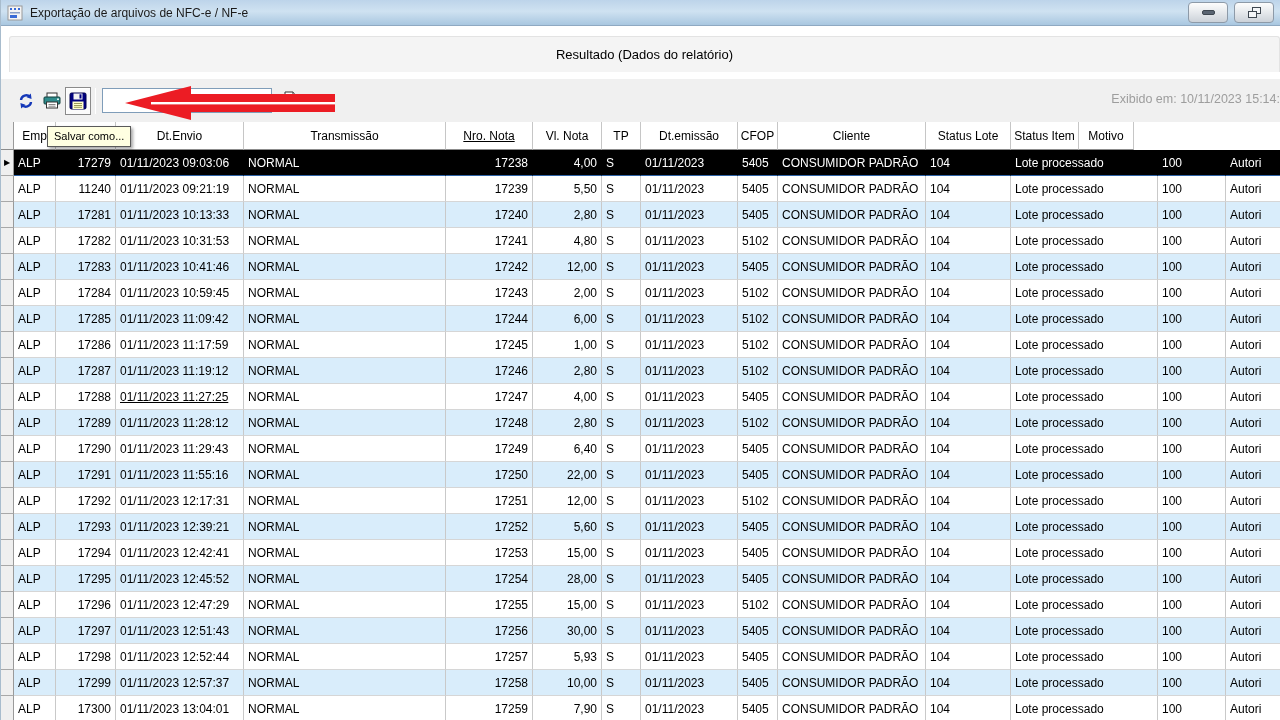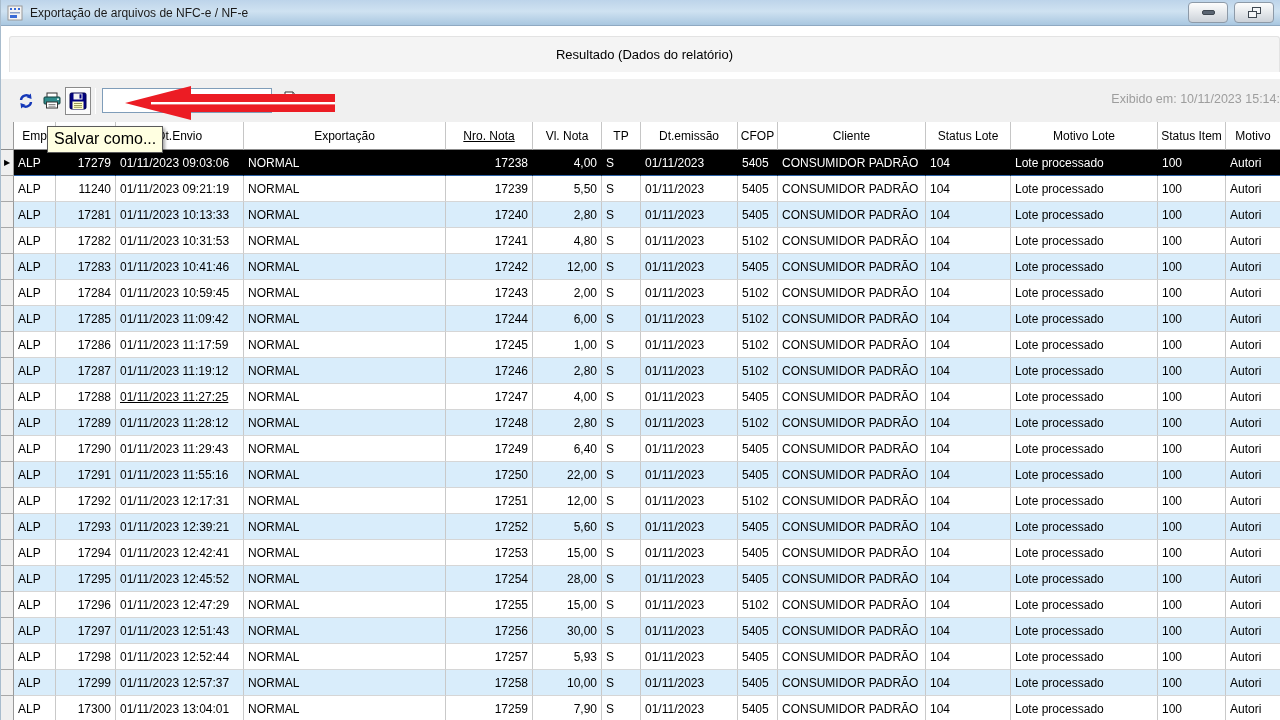--- a/index.html
+++ b/index.html
@@ -68,21 +68,21 @@
     position:absolute; right:0; top:13px; color:#9d9d9d; font-size:12.5px; white-space:nowrap;
   }
 
   
   .red-arrow { position:absolute; left:124px; top:6px; width:210px; height:36px; z-index:50; pointer-events:none; }
 
   
   .tooltip {
     position:absolute; left:46px; top:4px; z-index:60;
     background:var(--tooltip-bg,#ffffe1); border:1px solid #5a5a5a;
-    padding:3px 6px 4px 6px; font-size:16px; color:#000;
+    padding:3px 6px 4px 6px; font-size:11px; color:#000;
     box-shadow:2px 2px 3px rgba(0,0,0,0.35);
     white-space:nowrap;
   }
 
   
   .grid { position:relative; width:1280px; height:598px; overflow:hidden; background:#fff; }
   .grid-header { display:flex; height:28px; }
   .hcell {
     display:flex; align-items:center; justify-content:center;
     border-right:1px solid #c6c6c6; border-bottom:1px solid #8c8c8c;
@@ -194,29 +194,28 @@
 
     <span class="exhibited">Exibido em: 10/11/2023 15:14:</span>
   </div>
 
   <div class="grid">
     <div class="grid-header">
         <div class="hcell gutter" style="flex: 0 0 13px;"></div>
         <div class="hcell" style="flex: 0 0 42px;">Emp</div>
         <div class="hcell" style="flex: 0 0 60px;">N</div>
         <div class="hcell" style="flex: 0 0 128px;">Dt.Envio</div>
-        <div class="hcell" style="flex: 0 0 202px;">Exportação</div>
+        <div class="hcell" style="flex: 0 0 202px;">Transmissão</div>
         <div class="hcell" style="flex: 0 0 87px; text-decoration: underline;">Nro. Nota</div>
         <div class="hcell" style="flex: 0 0 69px;">Vl. Nota</div>
         <div class="hcell" style="flex: 0 0 39px;">TP</div>
         <div class="hcell" style="flex: 0 0 97px;">Dt.emissão</div>
         <div class="hcell" style="flex: 0 0 40px;">CFOP</div>
         <div class="hcell" style="flex: 0 0 148px;">Cliente</div>
         <div class="hcell" style="flex: 0 0 85px;">Status Lote</div>
-        <div class="hcell" style="flex: 0 0 147px;">Motivo Lote</div>
         <div class="hcell" style="flex: 0 0 68px;">Status Item</div>
         <div class="hcell" style="flex: 0 0 55px;">Motivo</div>
       </div>
     <div class="grid-body">
         <div class="row selected">
           <div class="gcell">▶</div>
           <div class="cell" style="flex: 0 0 42px;">ALP</div>
           <div class="cell right" style="flex: 0 0 60px;">17279</div>
           <div class="cell" style="flex: 0 0 128px;">01/11/2023 09:03:06</div>
           <div class="cell" style="flex: 0 0 202px;">NORMAL</div>

